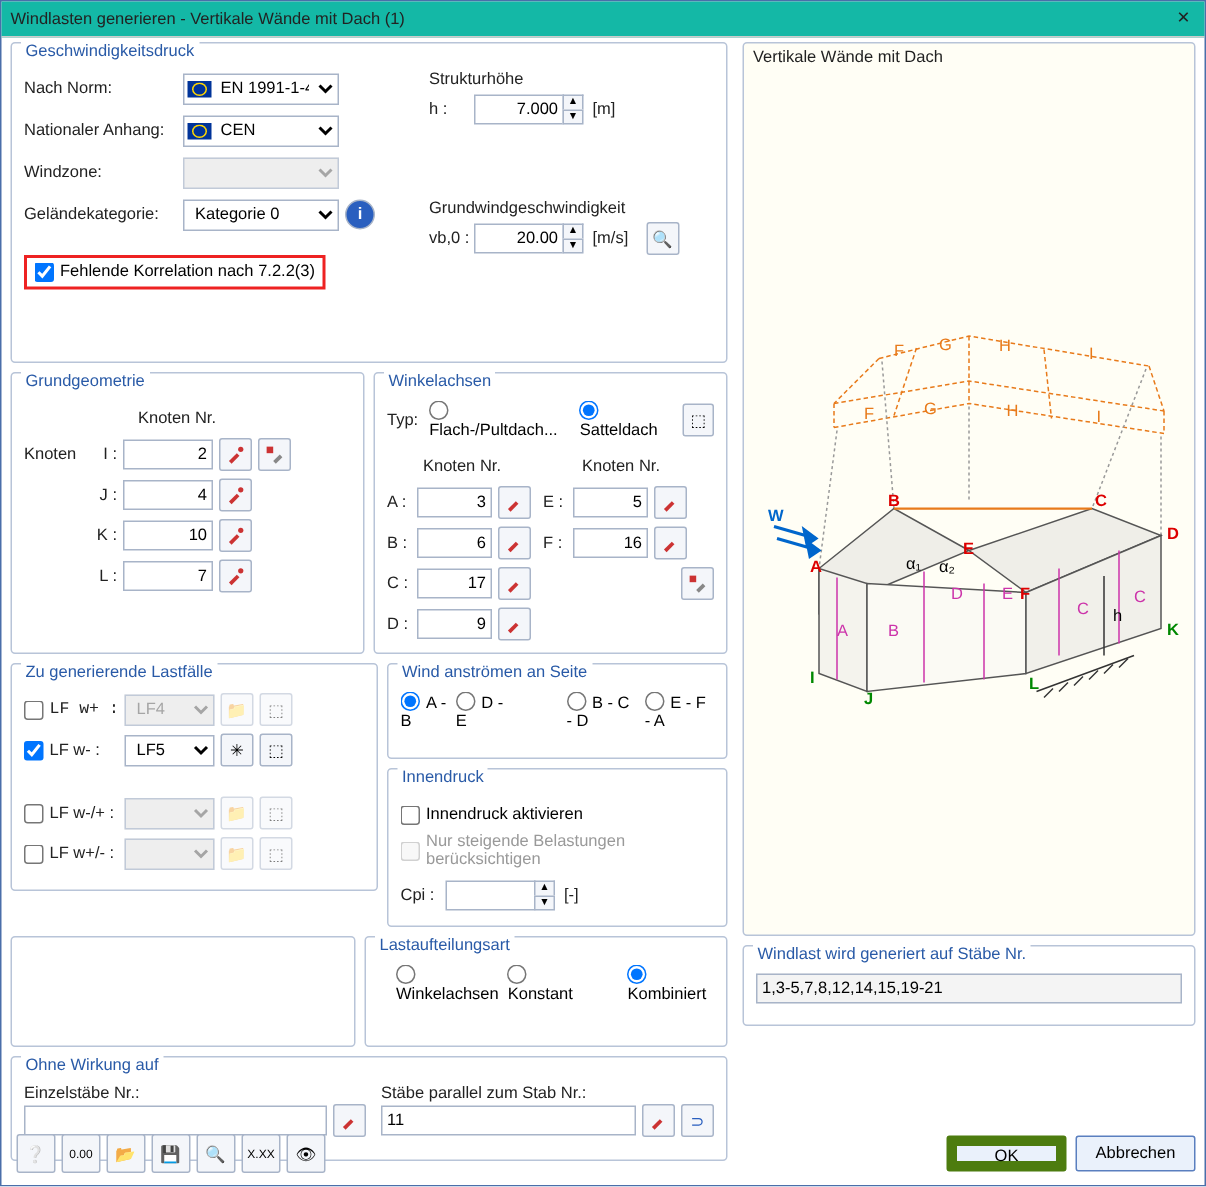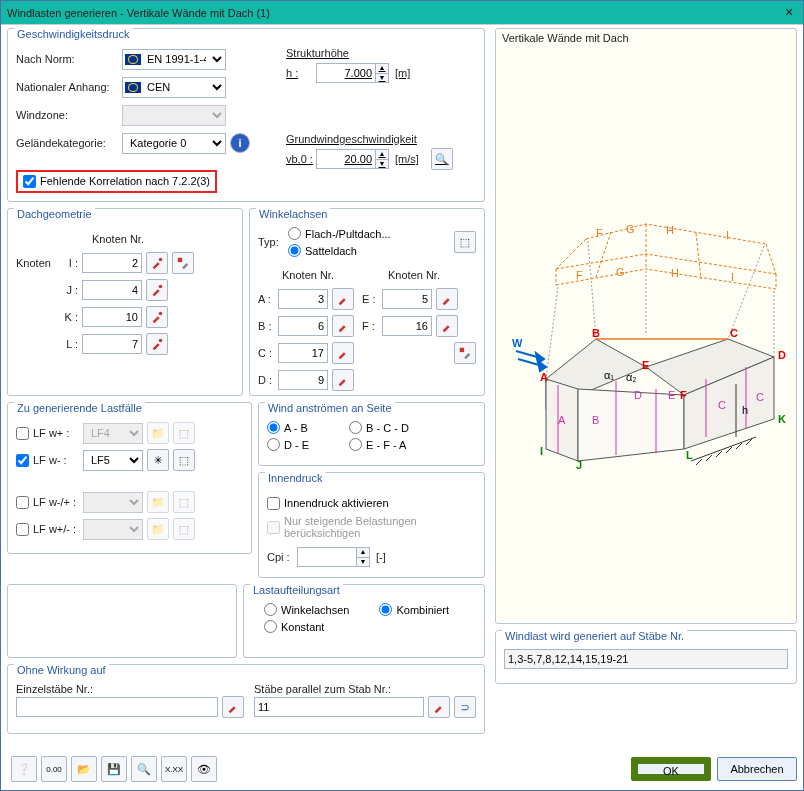--- a/index.html
+++ b/index.html
@@ -33,36 +33,36 @@
   .numin { width:60px; text-align:right; height:20px; }
   .preview { height: 596px; background:#fffef5; border:1px solid #b8c4d8; border-radius:3px; position:relative; }
   .preview .gtitle { position:absolute; top:3px; left:6px; color:#222; }
   .footerbar { position:absolute; left:6px; right:6px; bottom:6px; height:30px; display:flex; align-items:center; }
   .footerbar .iconbtn { width:26px; height:26px; }
   .footerbar .spacer { flex:1; }
   .btn { height:24px; min-width:80px; border:1px solid #5a7fbf; background:#eaf1fb; border-radius:2px; cursor:pointer; margin-left:6px; }
   .btn.primary { border:7px solid #4d7c0f; }
   .unit { margin-left:6px; color:#222; }
   .disabled-field { background:#e8e8e8; }
-  .radio-col{display:flex;flex-direction:column;gap:4px;}
+  .radio-col{display:flex;flex-direction:row;gap:4px;}
   .picker-svg{width:14px;height:14px;}
 </style>
 </head>
 <body>
 
 <div class="window">
   <div class="titlebar">
     <span class="title">Windlasten generieren  -  Vertikale Wände mit Dach   (1)</span>
     <span class="close">✕</span>
   </div>
 
   <div class="content">
     <div class="leftcol">
 
-      <div class="groupbox" style="height:174px;">
+      <div class="groupbox" style="height:214px;">
         <div class="gtitle">Geschwindigkeitsdruck</div>
         <div style="display:flex;">
           <div style="width:260px;">
             <div class="row">
               <span class="lbl" style="width:106px;">Nach Norm:</span>
               <div style="position:relative;">
                 <select style="width:104px;padding-left:20px;">
                   <option>EN 1991-1-4</option>
                 </select>
                 <span class="flag" style="position:absolute;left:3px;top:5px;"></span>
@@ -88,21 +88,21 @@
               </select>
               <span class="iconbtn" style="background:#2a5fbf;color:#fff;border-radius:11px;width:20px;height:20px;font-weight:bold;">i</span>
             </div>
             <div class="row" style="margin-top:14px;">
               <span class="hl">
                 <input type="checkbox" checked="" style="">
                 <span>Fehlende Korrelation nach 7.2.2(3)</span>
               </span>
             </div>
           </div>
-          <div style="flex:1;padding-left:10px;text-decoration:underline;">
+          <div style="flex:1;padding-left:10px;">
             <div class="lbl">Strukturhöhe</div>
             <div class="row" style="margin-top:2px;">
               <span class="lbl" style="width:30px;">h :</span>
               <span class="spin">
                 <input type="text" value="7.000" style="">
                 <span class="sp">
                     <div>▲</div>
                     <div>▼</div>
                   </span>
               </span>
@@ -120,21 +120,21 @@
               </span>
               <span class="unit">[m/s]</span>
               <span class="iconbtn" style="margin-left:12px;">🔍</span>
             </div>
           </div>
         </div>
       </div>
 
       <div class="halfrow">
         <div class="groupbox" style="width:232px;height:188px;">
-          <div class="gtitle">Dachgeometrie</div>
+          <div class="gtitle">Grundgeometrie</div>
           <div class="row">
               <span style="width:76px;"></span>
               <span class="lbl">Knoten Nr.</span>
             </div>
           <div class="row">
             <span class="lbl" style="width:46px;">Knoten</span>
             <span class="lbl" style="width:20px;text-align:right;padding-right:4px;">I :</span>
             <input type="text" class="numin" value="2" style="">
             <span class="iconbtn">
                 <svg class="picker-svg" viewBox="0 0 16 16">
@@ -259,21 +259,21 @@
               </span>
           </div>
         </div>
       </div>
 
       <div class="halfrow">
         <div class="groupbox" style="width:232px;height:152px;">
           <div class="gtitle">Zu generierende Lastfälle</div>
           <div class="row">
             <input type="checkbox" style="">
-            <span class="lbl" style="width:50px;">LF w+ :</span>
+            <span class="lbl" style="width:50px;font-family:Liberation Mono, monospace;">LF w+ :</span>
             <select disabled="" class="disabled-field" style="width:60px;"><option>LF4</option></select>
             <span class="iconbtn disabled">📁</span>
             <span class="iconbtn disabled">⬚</span>
           </div>
           <div class="row" style="margin-top:3px;">
             <input type="checkbox" checked="" style="">
             <span class="lbl" style="width:50px;">LF w- :</span>
             <select style="width:60px;"><option>LF5</option></select>
             <span class="iconbtn">✳</span>
             <span class="iconbtn">⬚</span>

